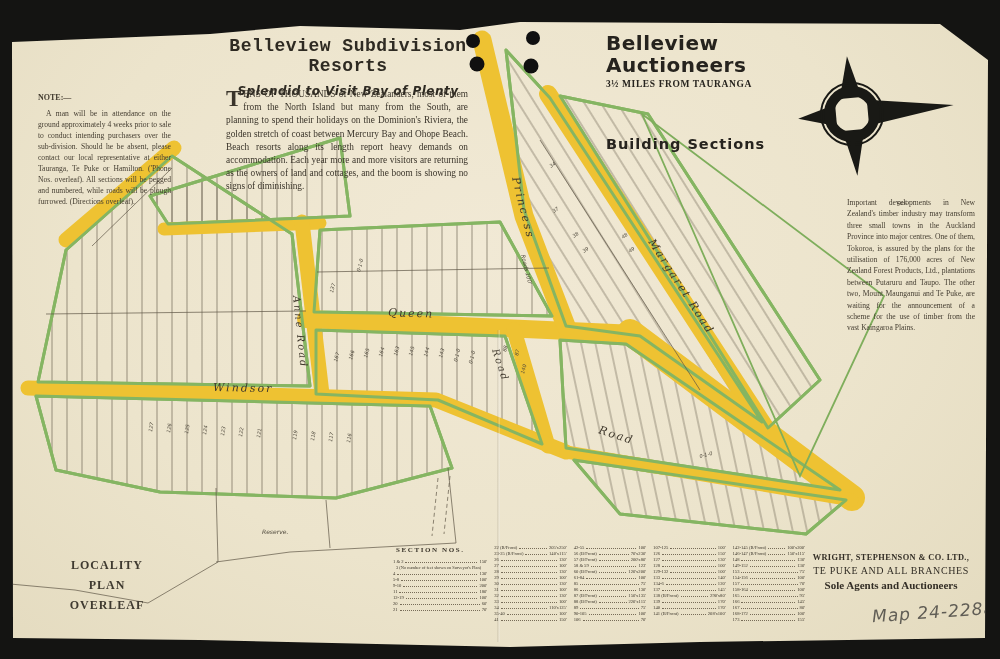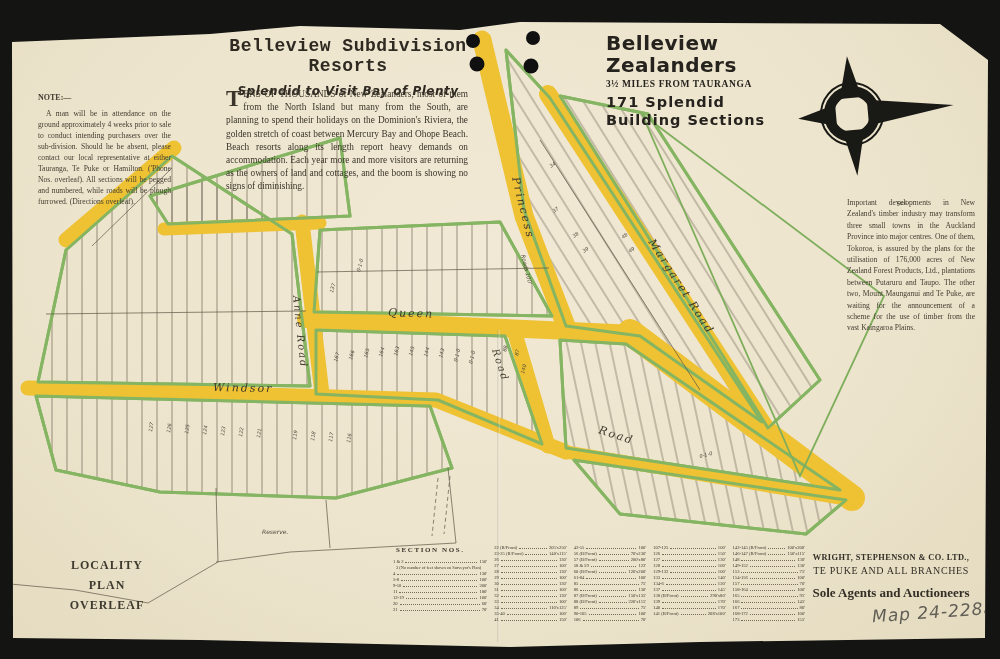--- a/index.html
+++ b/index.html
@@ -16,36 +16,36 @@
   
   .m-left{left:226px;top:36px;width:244px;text-align:center;color:#2e2a22;}
   .m-left .t1{font-family:Liberation Mono, monospace;font-weight:bold;font-size:18px;letter-spacing:.5px;}
   .m-left .t2{font-family:"DejaVu Sans",sans-serif;font-weight:bold;font-style:italic;font-size:12px;margin-top:8px;letter-spacing:.5px;}
   .m-body{left:226px;top:88px;width:242px;font-size:9.3px;line-height:1.42;text-align:justify;color:#3a342a;}
   .m-body .dropcap{float:left;font-size:23px;line-height:.78;padding:2px 2px 0 0;font-weight:bold;}
   
   .m-right{left:606px;top:33px;width:188px;text-align:left;color:#26231e;}
   .m-right .r1,.m-right .r2{font-family:"DejaVu Sans",sans-serif;font-weight:bold;font-size:20px;line-height:1.08;letter-spacing:.5px;}
   .m-right .r3{font-weight:bold;font-size:9.5px;margin-top:3px;letter-spacing:.6px;}
-  .m-right .r4,.m-right .r5{font-family:"DejaVu Sans",sans-serif;font-weight:bold;font-size:14.5px;line-height:1.25;letter-spacing:1px;}
+  .m-right .r4,.m-right .r5{font-family:"DejaVu Sans",sans-serif;font-weight:bold;font-size:14.5px;line-height:1.25;letter-spacing:1px;margin-top:46px;}
   .m-right .r4{margin-top:4px;}
   
   .note{left:38px;top:92px;width:133px;color:#433c30;font-size:7.6px;line-height:1.45;text-align:justify;}
   .note .nh{font-weight:bold;font-size:8px;margin-bottom:4px;text-align:left;}
   .note p{margin:0;text-indent:8px;}
   
   .timber{left:847px;top:197px;width:128px;color:#433c30;font-size:7.6px;line-height:1.5;text-align:justify;}
   
   .locality{left:52px;top:556px;width:110px;text-align:center;font-weight:bold;font-size:12px;
             letter-spacing:1px;line-height:1.65;color:#3f3a30;}
   
   .agents{left:790px;top:553px;width:202px;text-align:center;color:#332e26;}
   .agents .a1{font-weight:bold;font-size:8.4px;letter-spacing:.4px;}
   .agents .a2{font-size:10px;margin-top:3px;letter-spacing:.6px;}
-  .agents .a3{font-weight:bold;font-size:13px;margin-top:9px;}
+  .agents .a3{font-weight:bold;font-size:11px;margin-top:3px;}
   
   .mapref{left:872px;top:602px;font-family:"DejaVu Sans",sans-serif;font-style:italic;
           font-size:17px;color:#605d55;transform:rotate(-4deg);letter-spacing:1px;}
   
   .sec-head{left:396px;top:546px;font-weight:bold;font-size:7px;letter-spacing:1.6px;color:#3a342a;text-align:right;}
   .sec-table{left:393px;top:545px;width:412px;display:flex;gap:7px;color:#3c362b;
              font-size:4.6px;line-height:1.3;}
   .sec-col{flex:1;}
   .sec-col.first{flex:1.3;padding-top:14px;}
   .trow{display:flex;align-items:baseline;}
@@ -205,23 +205,22 @@
     <div class="abs m-left">
       <div class="t1">Belleview Subdivision Resorts</div>
       <div class="t2">Splendid to Visit Bay of Plenty</div>
     </div>
     <div class="abs m-body">
       <span class="dropcap">T</span><span>ENS OF THOUSANDS of New Zealanders, most of them from the North Island but many from the South, are planning to spend their holidays on the Dominion's Riviera, the golden stretch of coast between Mercury Bay and Ohope Beach. Beach resorts along its length report heavy demands on accommodation. Each year more and more visitors are returning as the owners of land and cottages, and the boom is showing no signs of diminishing.</span>
     </div>
 
     <div class="abs m-right">
       <div class="r1">Belleview</div>
-      <div class="r2">Zealanders</div>
+      <div class="r2">Auctioneers</div>
       <div class="r3">3½ MILES FROM TAURANGA</div>
-      <div class="r4">171 Splendid</div>
       <div class="r5">Building Sections</div>
     </div>
 
     <div class="abs note">
       <div class="nh">NOTE:—</div>
       <p>A man will be in attendance on the ground approximately 4 weeks prior to sale to conduct intending purchasers over the sub-division. Should he be absent, please contact our local representative at either Tauranga, Te Puke or Hamilton. ('Phone Nos. overleaf).  All sections will be pegged and numbered, while roads will be plough furrowed.  (Directions overleaf).</p>
     </div>
 
     <div class="abs timber">Important developments in New Zealand's timber industry may transform three small towns in the Auckland Province into major centres.  One of them, Tokoroa, is assured by the plans for the utilisation of 176,000 acres of New Zealand Forest Products, Ltd., plantations between Putaruru and Taupo. The other two, Mount Maunganui and Te Puke, are waiting for the announcement of a scheme for the use of timber from the vast Kaingaroa Plains.</div>
 

